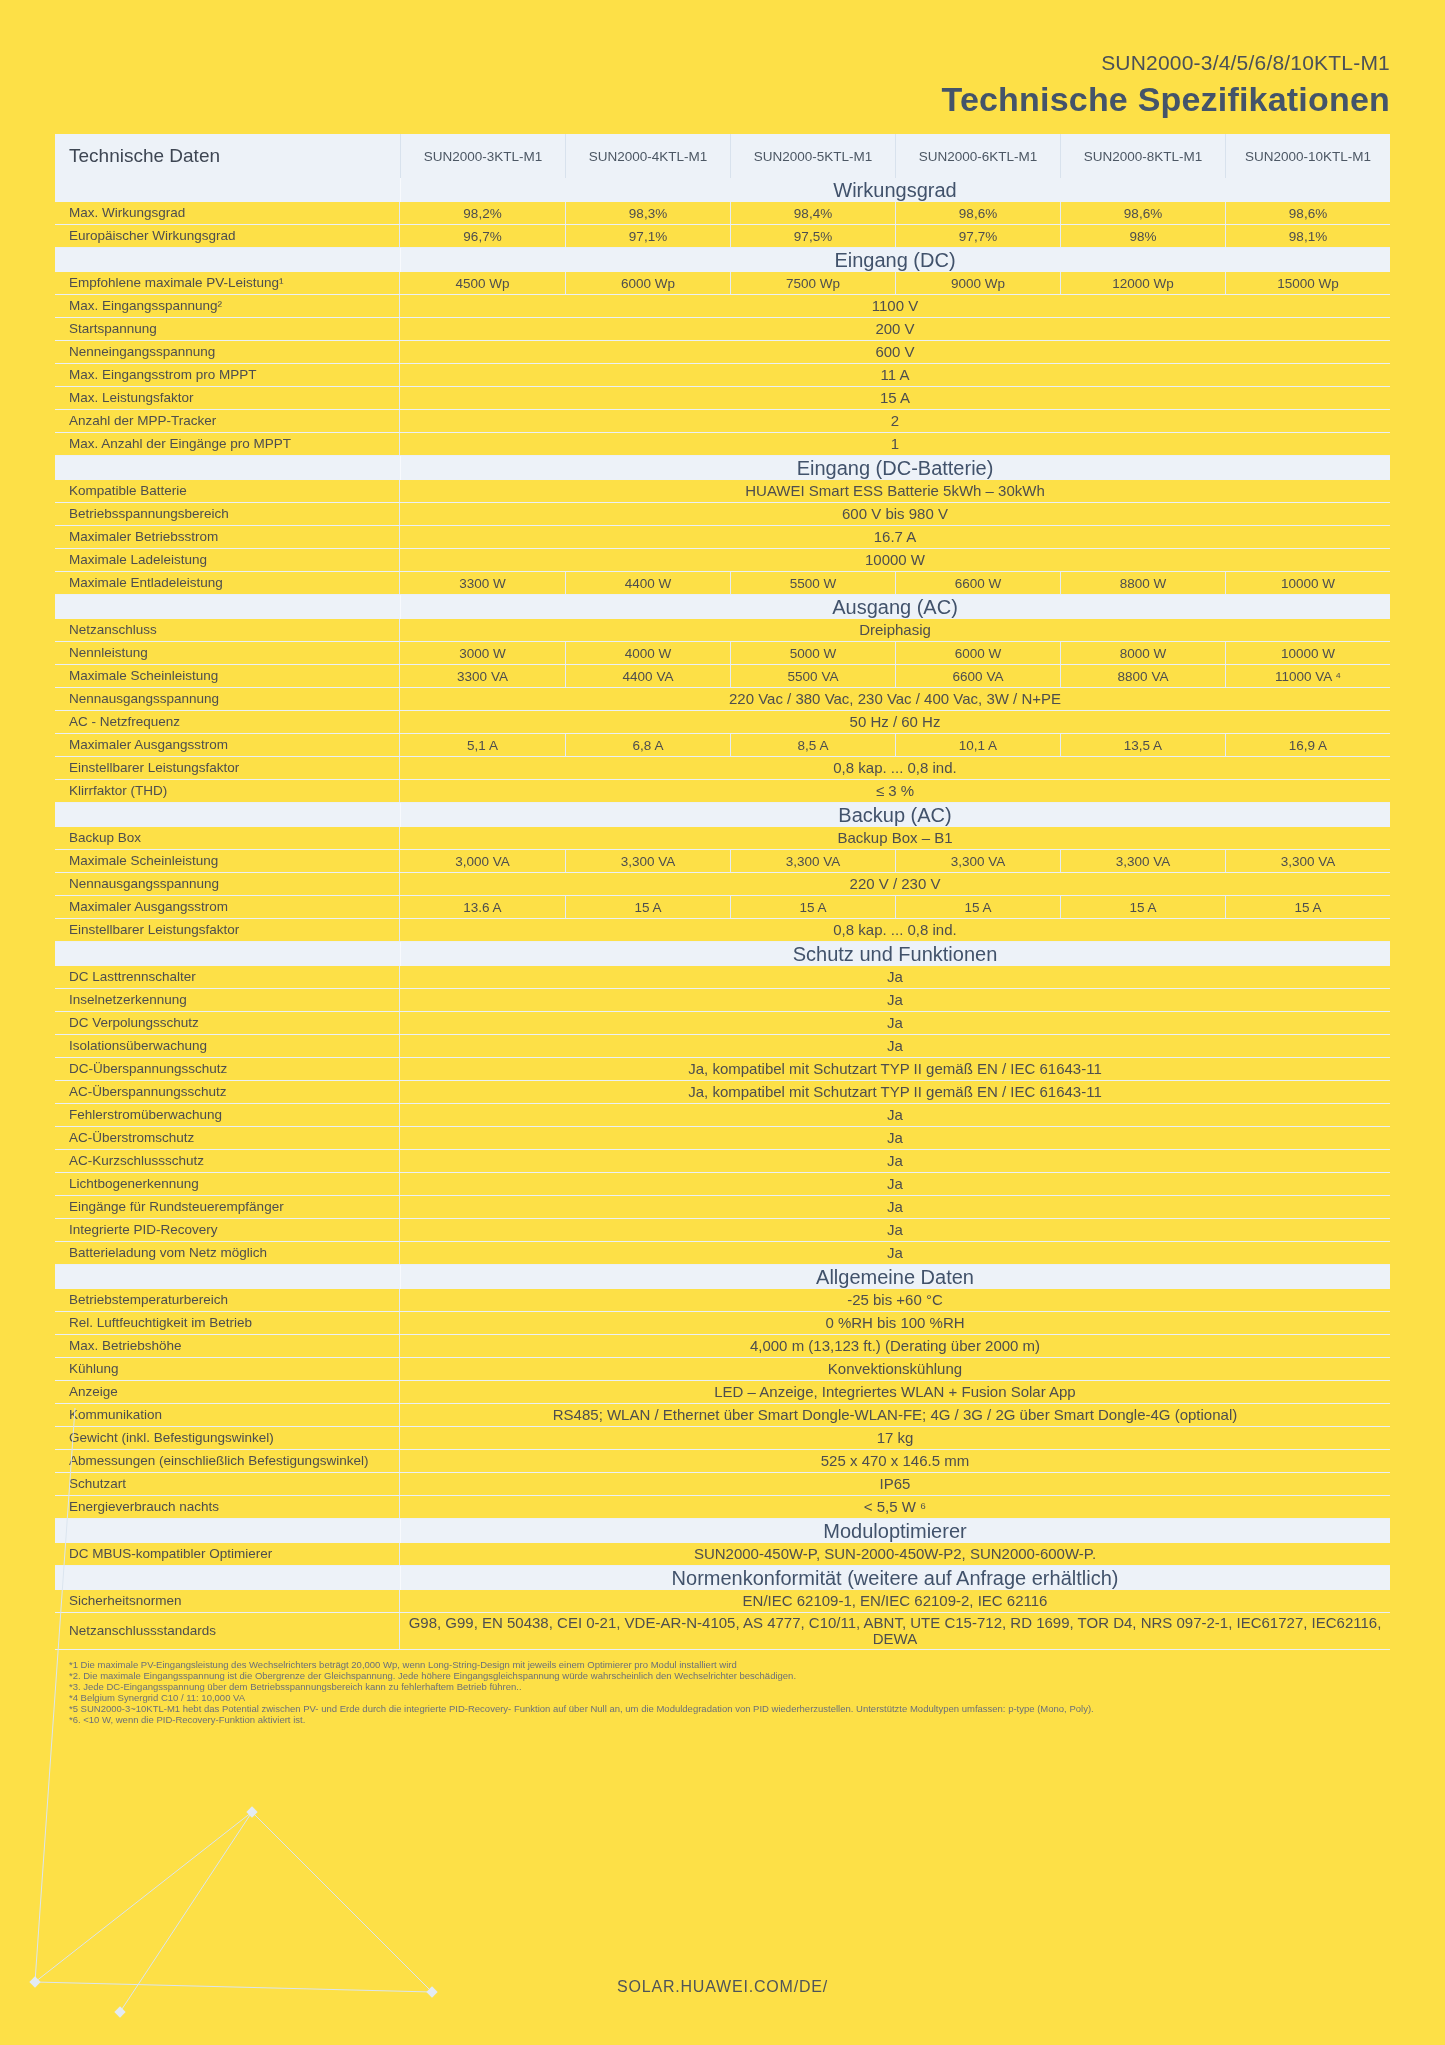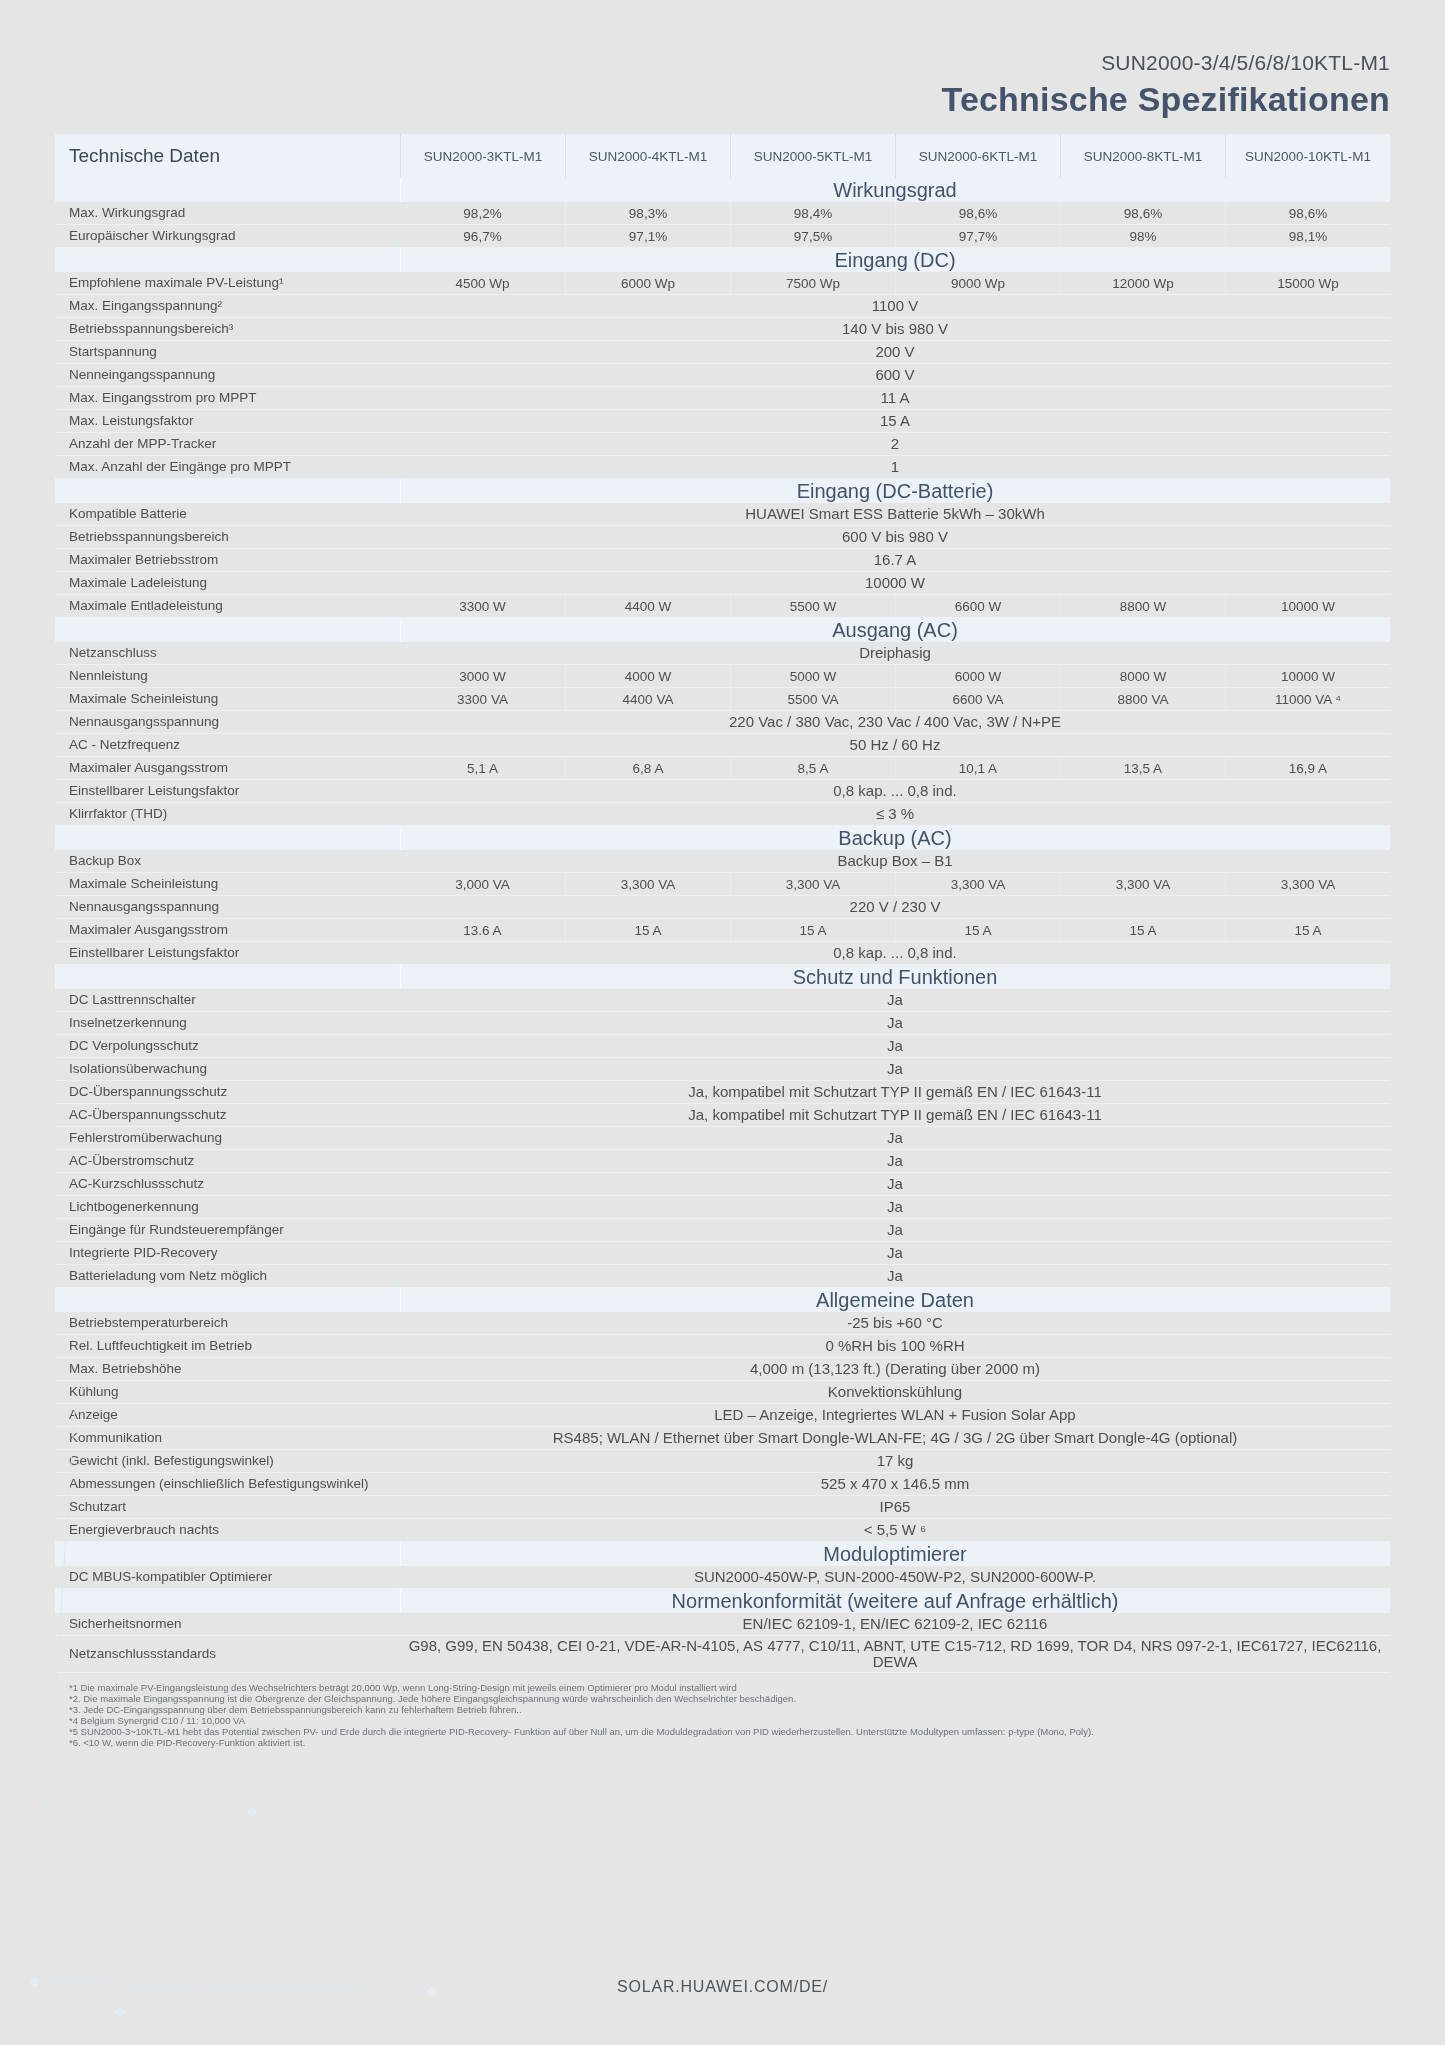--- a/index.html
+++ b/index.html
@@ -1,17 +1,17 @@
 <!DOCTYPE html>
 <html><head>
 <meta charset="utf-8">
 <style>
   html,body{margin:0;padding:0;background:#fff;}
   body{font-family:"Liberation Sans","DejaVu Sans",sans-serif;color:#4e4e4e;}
-  .page{position:relative;width:1445px;height:2045px;background:#e5e5e5;overflow:hidden;}
+  .page{position:relative;width:1445px;height:2045px;background:#fde047;overflow:hidden;}
   .content{position:absolute;left:55px;top:0;width:1335px;z-index:1;}
   
   .doc-header{padding-top:50px;text-align:right;}
   .model-line{font-size:21px;color:#4b5058;letter-spacing:.2px;line-height:26px;}
   .doc-title{margin:2px 0 0;font-size:34px;font-weight:700;color:#44546a;line-height:42px;letter-spacing:.2px;}
   
   .thead{margin-top:14px;display:flex;background:#edf2f8;height:44px;box-sizing:border-box;}
   .th-label{width:345px;box-sizing:border-box;display:flex;align-items:center;padding-left:14px;
             font-size:19px;color:#3e4653;}
   .model-col{width:165px;box-sizing:border-box;border-left:1px solid #d8e2ed;display:flex;flex-direction:row;
@@ -127,24 +127,20 @@
           <div class="cell-val">7500 Wp</div>
           <div class="cell-val">9000 Wp</div>
           <div class="cell-val">12000 Wp</div>
           <div class="cell-val">15000 Wp</div>
         </div>
         <div class="row">
           <div class="cell-label">Max. Eingangsspannung²</div>
           <div class="cell-span">1100 V</div>
         </div>
         <div class="row">
-          <div class="cell-label">Betriebsspannungsbereich³</div>
-          <div class="cell-span">140 V bis 980 V</div>
-        </div>
-        <div class="row">
           <div class="cell-label">Startspannung</div>
           <div class="cell-span">200 V</div>
         </div>
         <div class="row">
           <div class="cell-label">Nenneingangsspannung</div>
           <div class="cell-span">600 V</div>
         </div>
         <div class="row">
           <div class="cell-label">Max. Eingangsstrom pro MPPT</div>
           <div class="cell-span">11 A</div>

